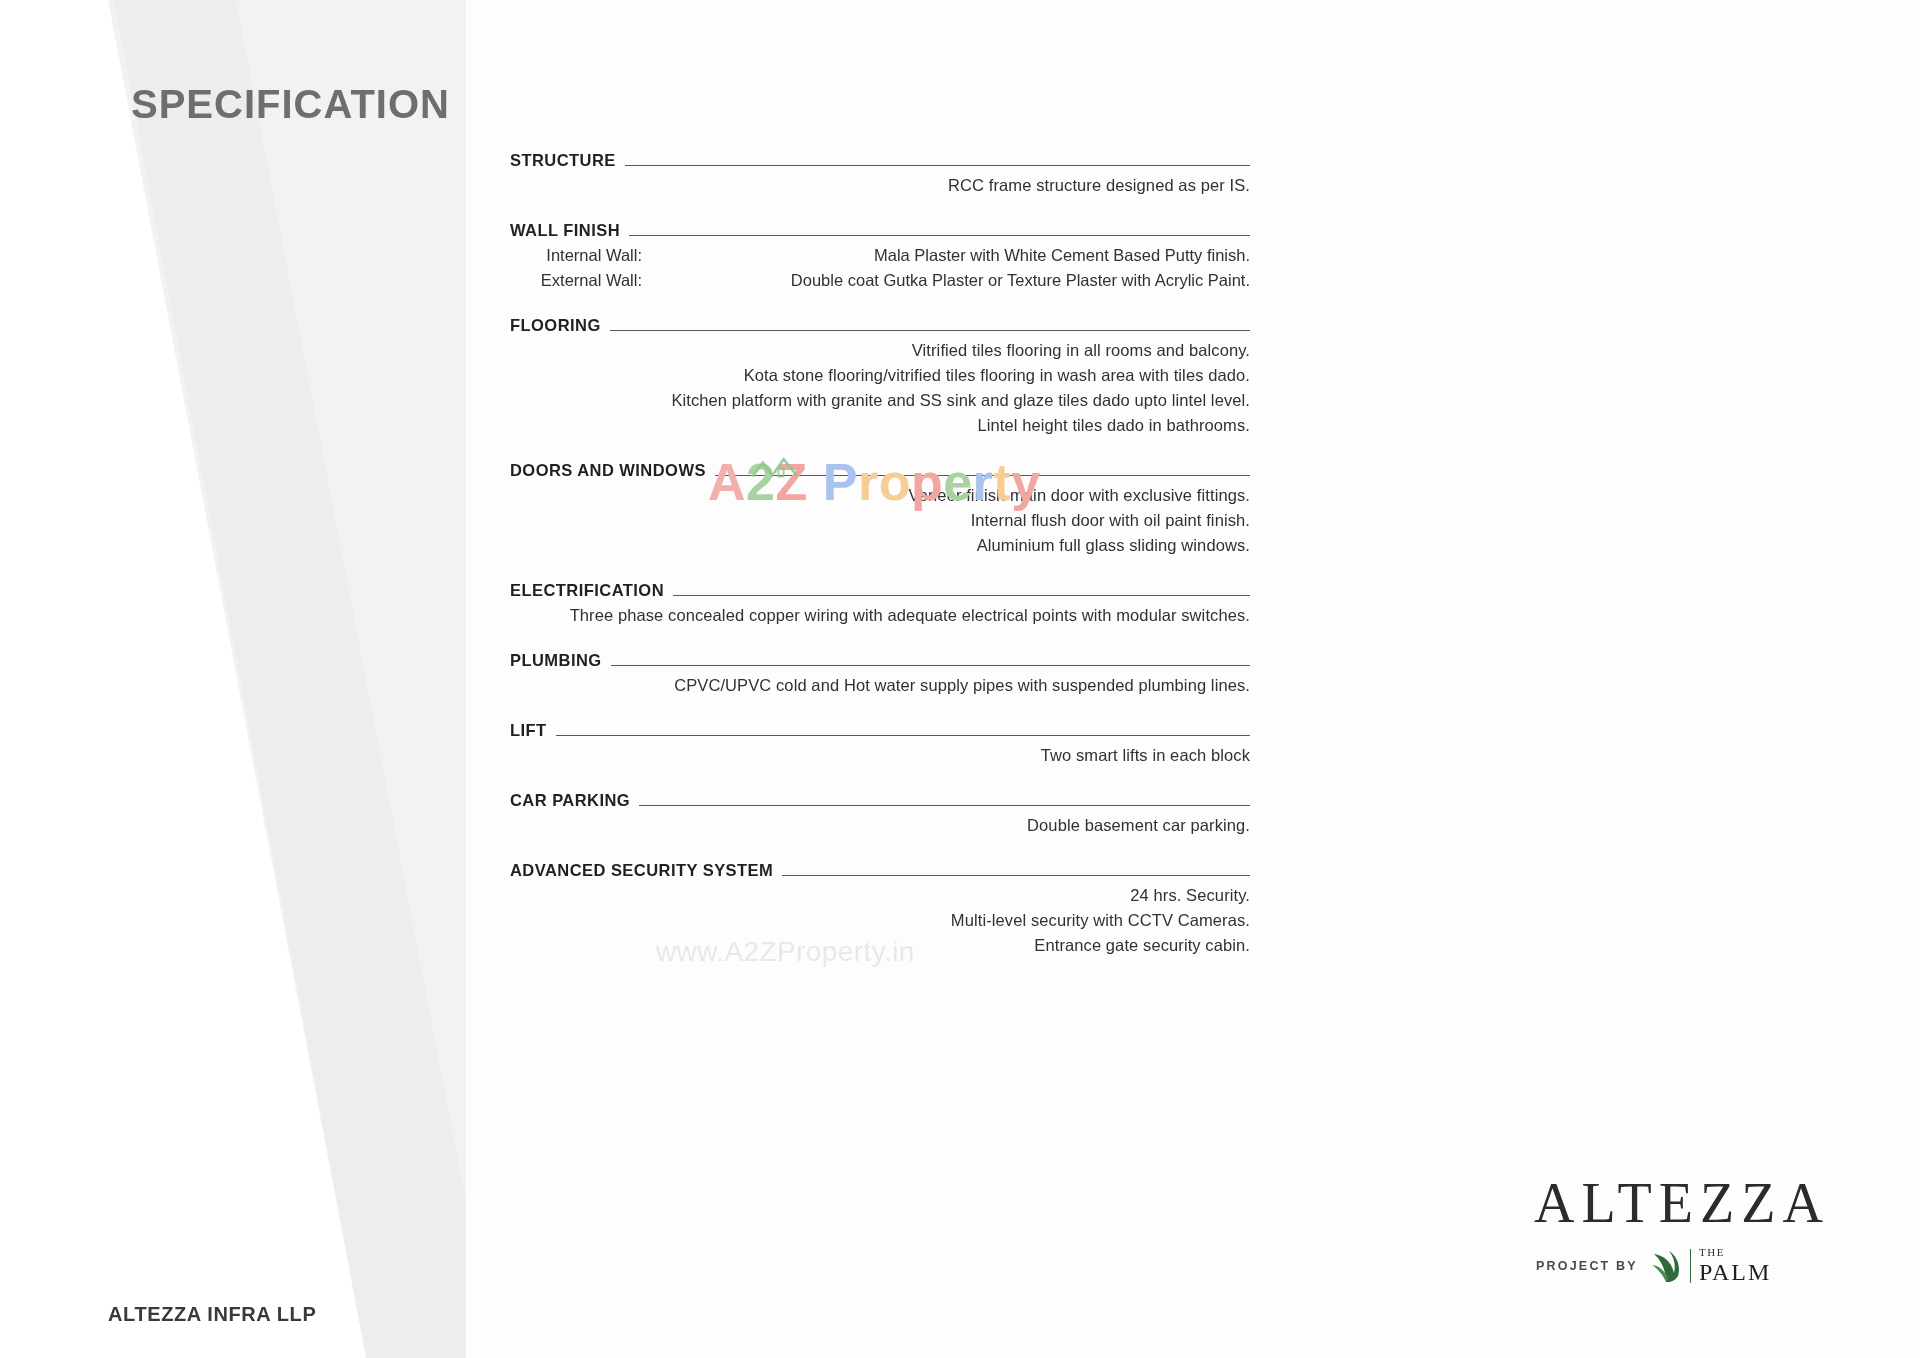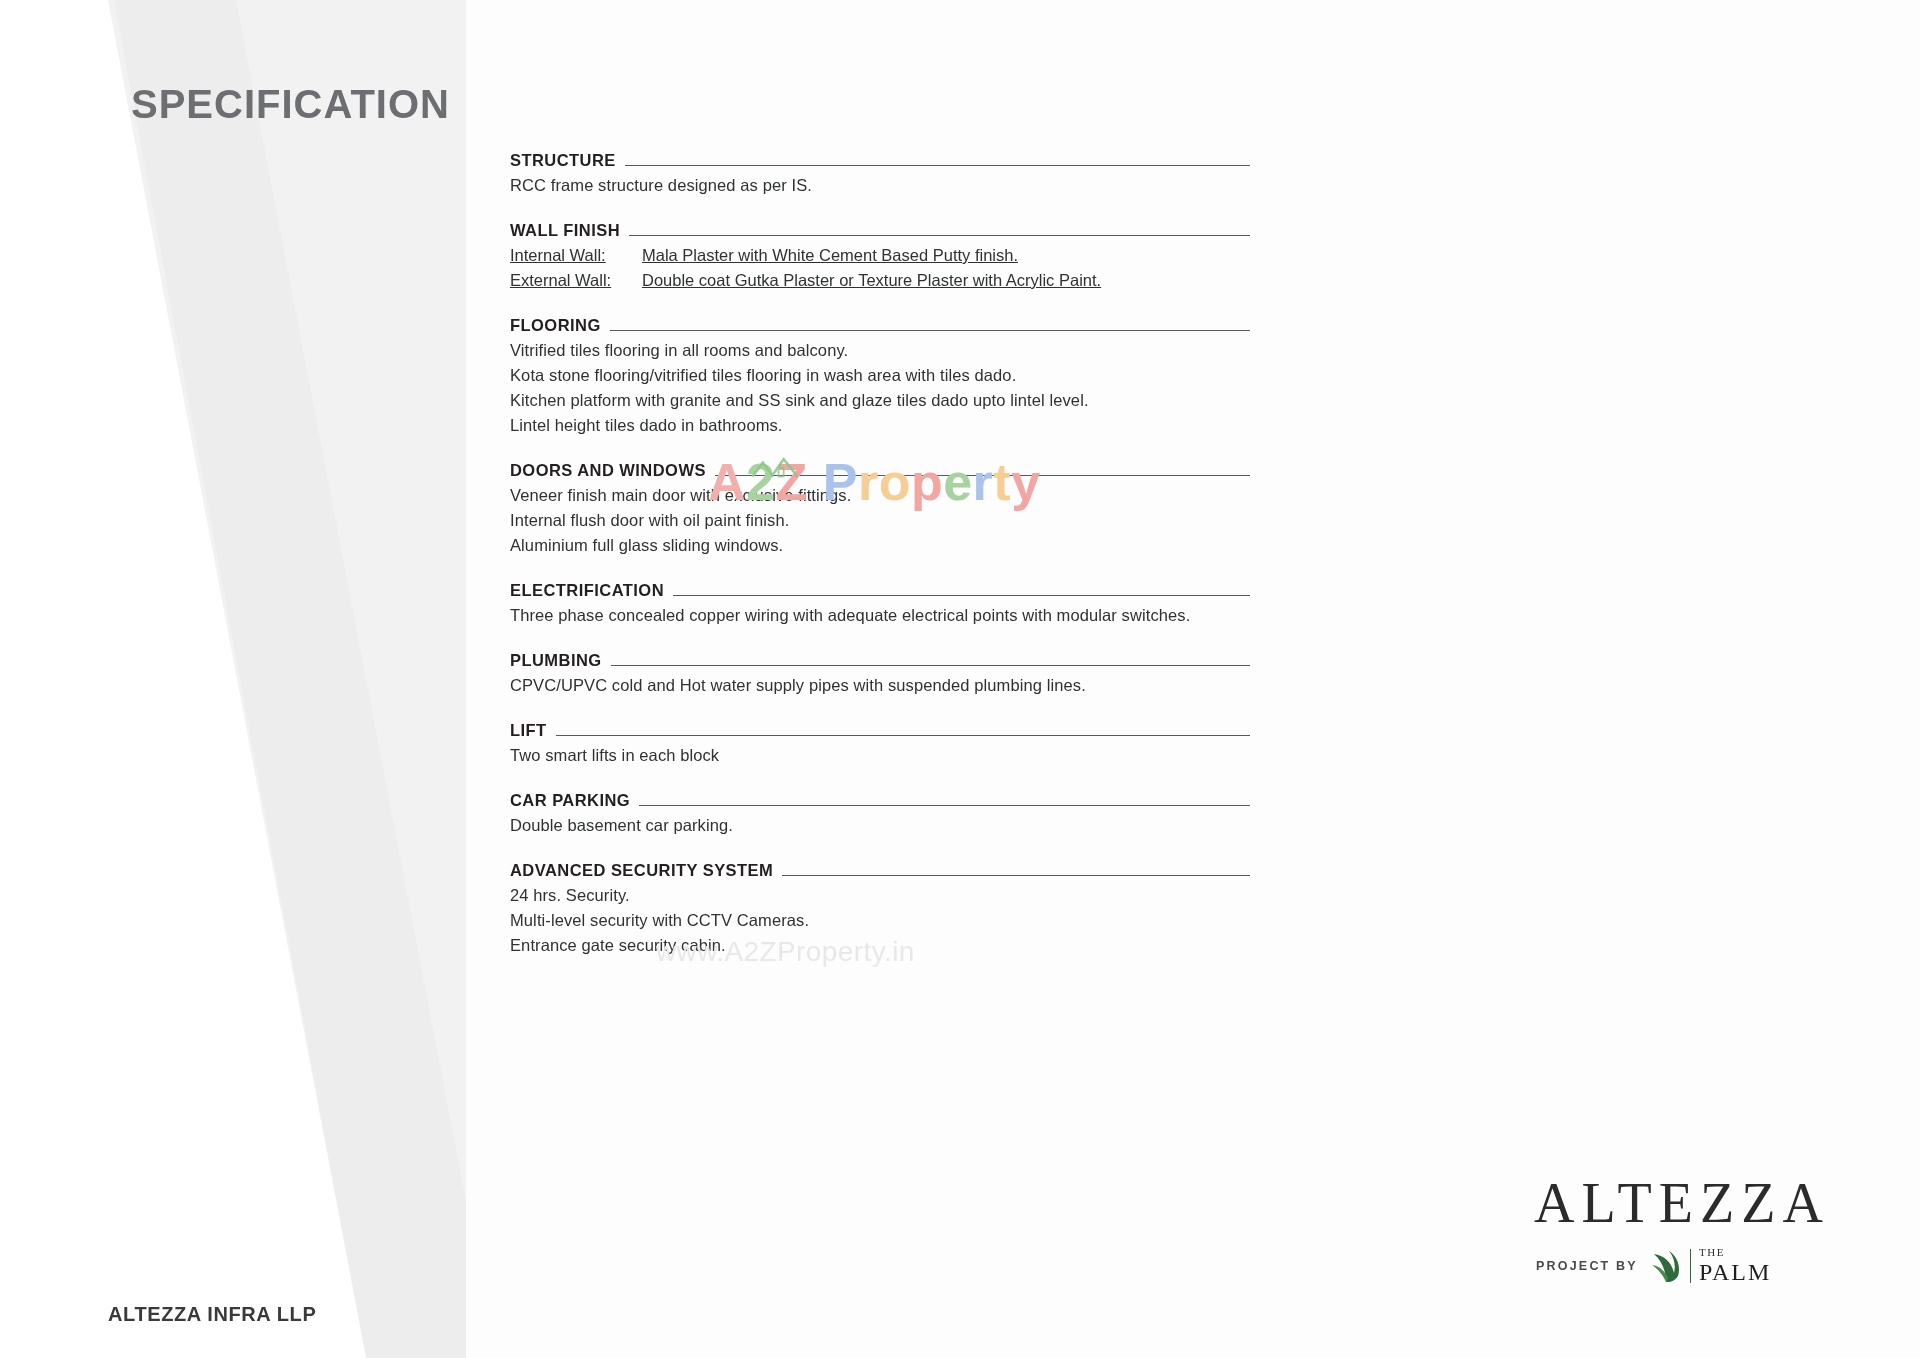--- a/index.html
+++ b/index.html
@@ -87,21 +87,21 @@
 
   
   .spec {
     position: absolute;
     left: 474px;
     top: 150px;
     width: 740px;
     color: #2d2f31;
   }
 
-  .spec-section { margin-bottom: 22px; }
+  .spec-section { margin-bottom: 22px; text-align: right; }
 
   .sec-head {
     display: flex;
     align-items: flex-end;
     gap: 9px;
     margin-bottom: 3px;
   }
   .sec-head .sec-label {
     font-size: 16.5px;
     font-weight: bold;
@@ -124,21 +124,20 @@
     letter-spacing: .1px;
     white-space: nowrap;
   }
 
   .kv-line {
     display: flex;
     font-size: 16.5px;
     line-height: 25px;
     color: #2f3133;
     white-space: nowrap;
-    text-decoration: underline;
   }
   .kv-line .kv-key { width: 132px; flex: 0 0 132px; }
   .kv-line .kv-val { flex: 1 1 auto; }
 
   
   .wm-a2z {
     position: absolute;
     left: 672px;
     top: 452px;
     font-size: 52px;

